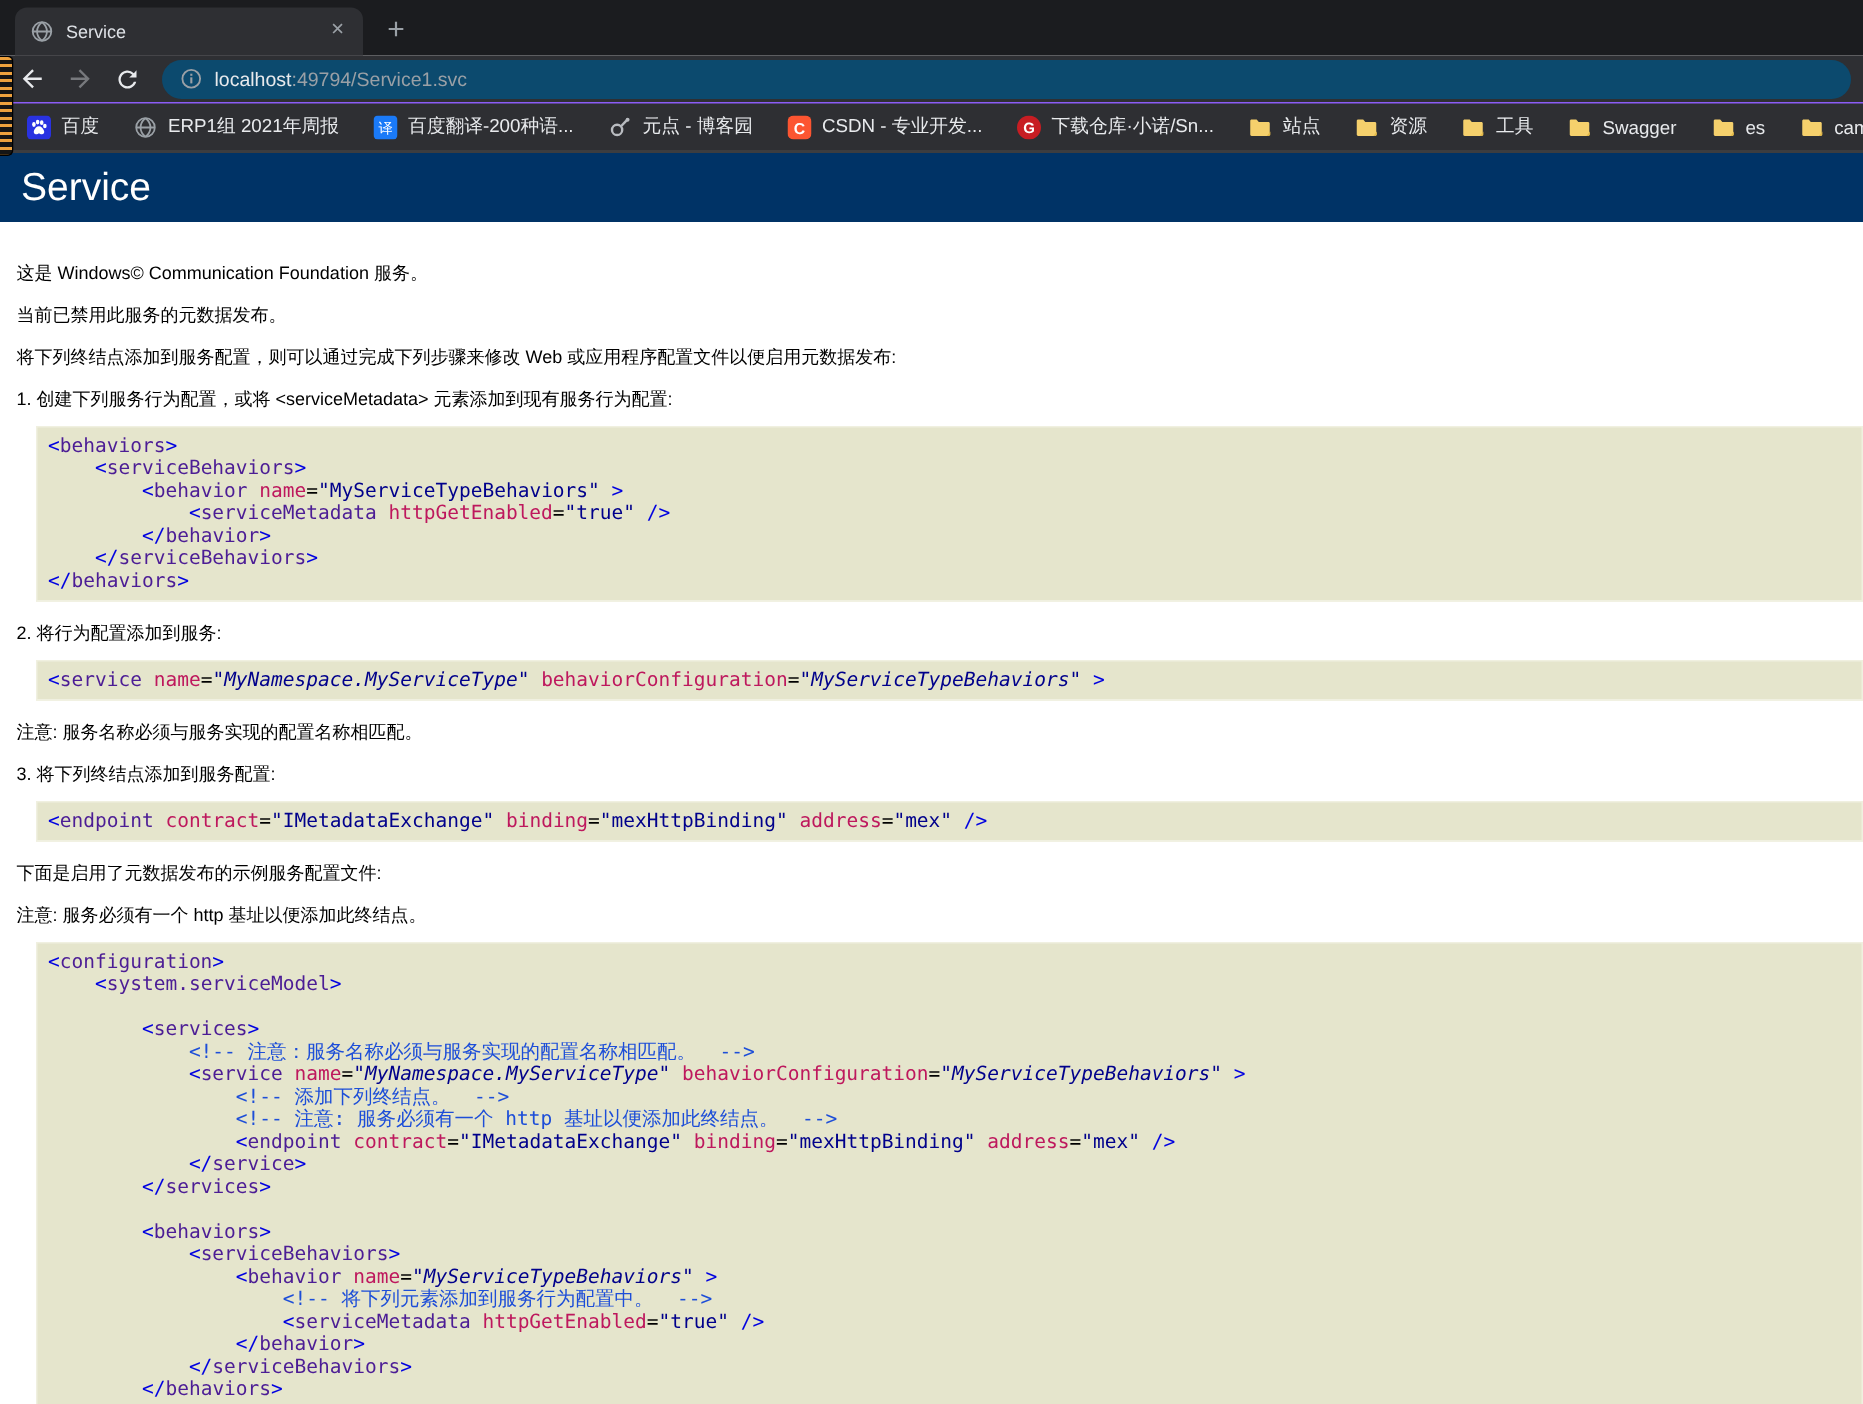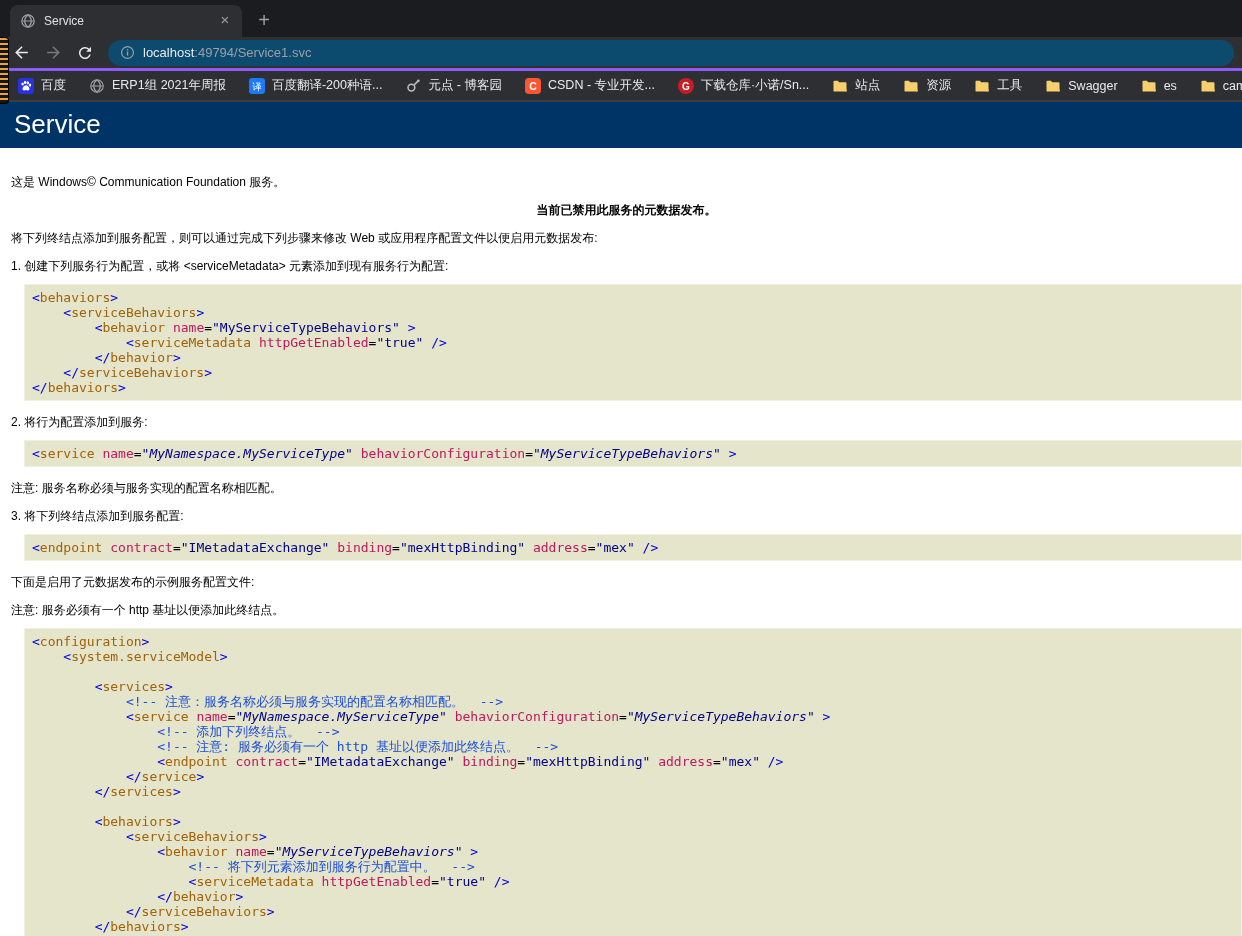--- a/index.html
+++ b/index.html
@@ -20,42 +20,42 @@
   .newtab { color: #9aa0a6; font-size: 20px; font-weight: 300; width: 28px; height: 28px;
             line-height: 26px; text-align: center; margin: 0 0 2px 8px; cursor: pointer; }
   .toolbar { height: 31px; background: #2e2f33; display: flex; align-items: center; padding: 0 8px; }
   .navbtn { width: 26px; height: 26px; display: flex; align-items: center; justify-content: center;
             border-radius: 50%; margin-right: 6px; cursor: pointer; flex: 0 0 auto; }
   .urlbar { flex: 1; height: 26px; background: #0c4a6e; border-radius: 13px; display: flex;
             align-items: center; padding: 0 12px; margin-left: 4px; cursor: text; }
   .url-text { font-size: 13px; margin-left: 8px; white-space: nowrap; }
   .url-host { color: #e8eaed; }
   .url-rest { color: #9aa0a6; }
-  .bookmarks { height: 34px; background: #2e2f33; border-top: 3px solid #8b5cf6;
+  .bookmarks { height: 34px; background: #2e2f33; border-top: 1px solid #8b5cf6;
                border-bottom: 2px solid #3c3d40; display: flex; align-items: center;
                padding: 0 6px 0 14px; overflow: hidden; }
   .bm-item { display: flex; align-items: center; margin-right: 15px; padding: 3px 4px;
              border-radius: 4px; cursor: pointer; flex: 0 0 auto; }
   .bm-item .bm-icon { width: 16px; height: 16px; display: inline-flex; flex: 0 0 auto; }
   .bm-item .bm-label { color: #e8eaed; font-size: 12.5px; margin-left: 7px; white-space: nowrap; }
   .stripes { position: absolute; left: 0; top: 37px; width: 9px; height: 67px;
              background: #151515 repeating-linear-gradient(180deg, #eda13d 0 2px, #151515 2px 5px);
              border: 1px solid #000; border-left: none; border-radius: 0 4px 4px 0; }
 
   
   .heading1 { background: #003366; color: #ffffff; font-size: 26px; font-weight: normal;
               padding: 7px 0 8px 14px; }
   #content { margin-left: 24px; padding-top: 16px; font-size: 12px; color: #000; }
   #content p { margin: 11px 0 14px -13px; line-height: 14px; }
-  #content p.bold { font-weight: bold; text-align: center; }
+  #content p.bold { font-weight: normal; }
   pre { background: #e5e5cc; border: 1px solid #f0f0e0; padding: 5px 5px 5px 7px;
         margin: -3px 0 14px 0; font-family: "DejaVu Sans Mono", monospace;
         font-size: 13px; line-height: 15px; white-space: pre; overflow: hidden; }
   .tp  { color: #0000e0; }            
-  .te  { color: #a16207; }            
+  .te  { color: #4c1d95; }            
   .ta  { color: #be185d; }            
   .teq { color: #000000; }            
   .tv  { color: #00008b; }            
   .ti  { font-style: italic; }        
   .tc  { color: #1d4ed8; }            
 </style>
 </head>
 <body>
 
 <div class="browser">

